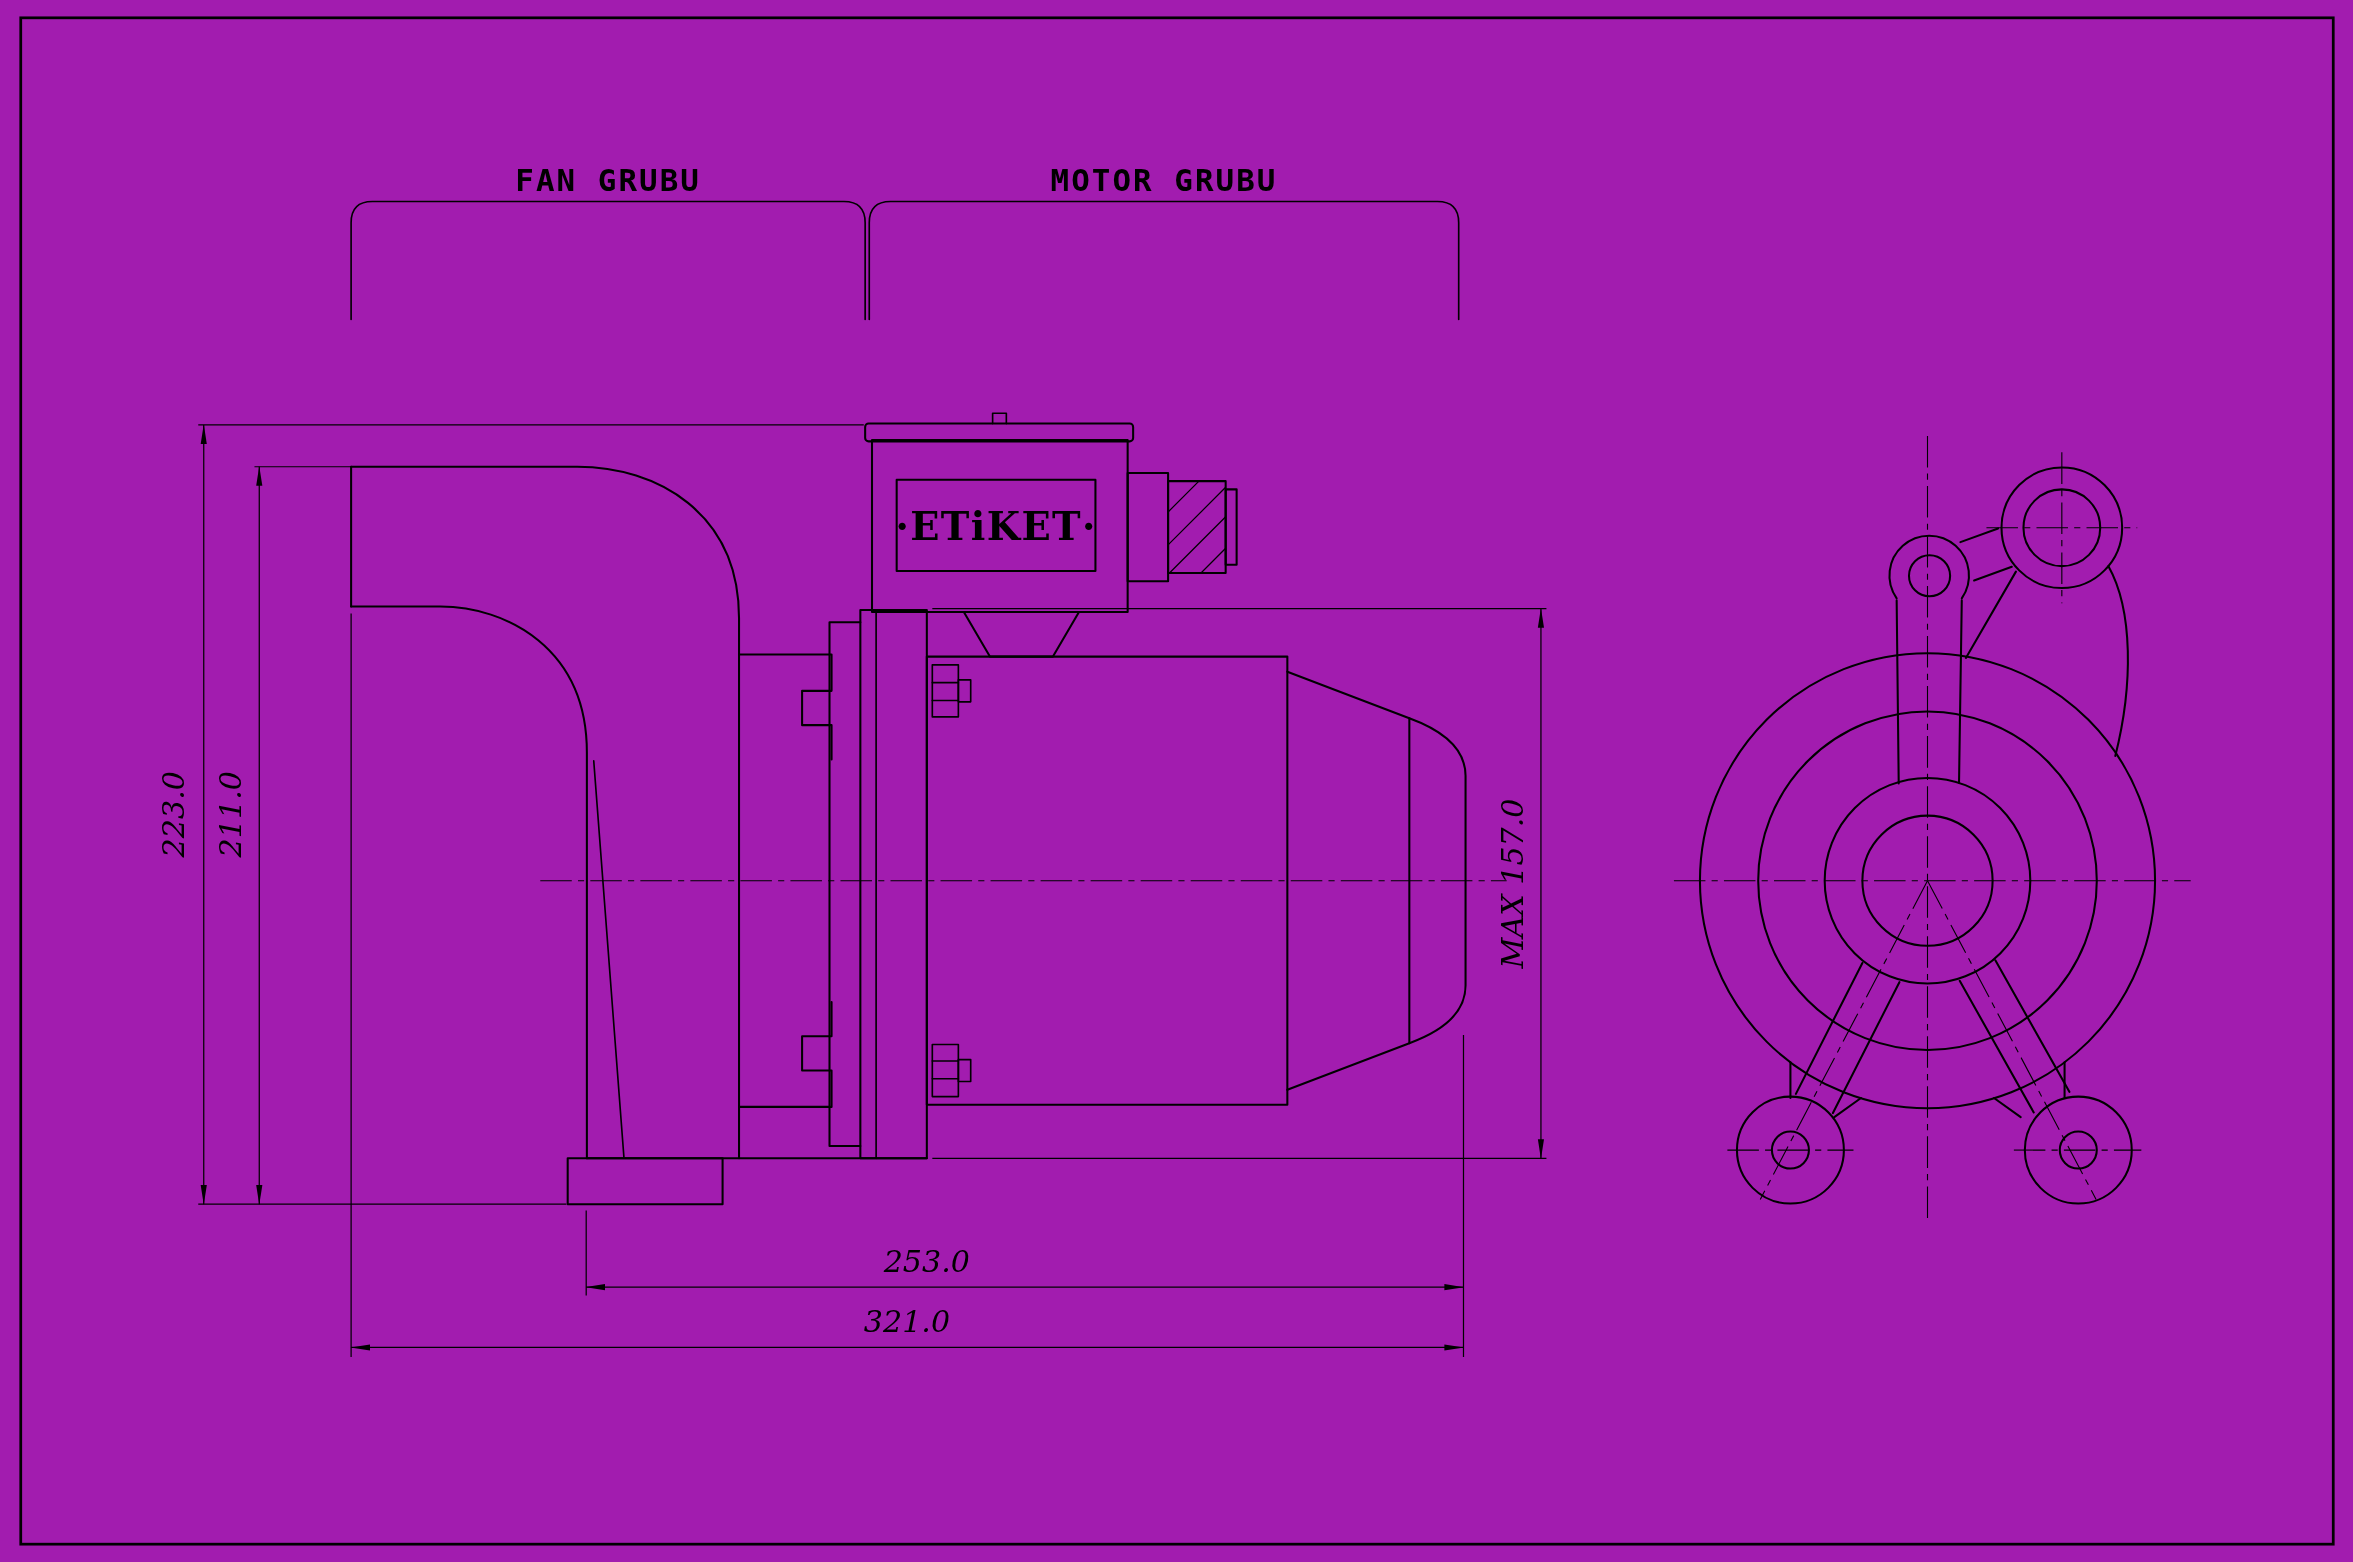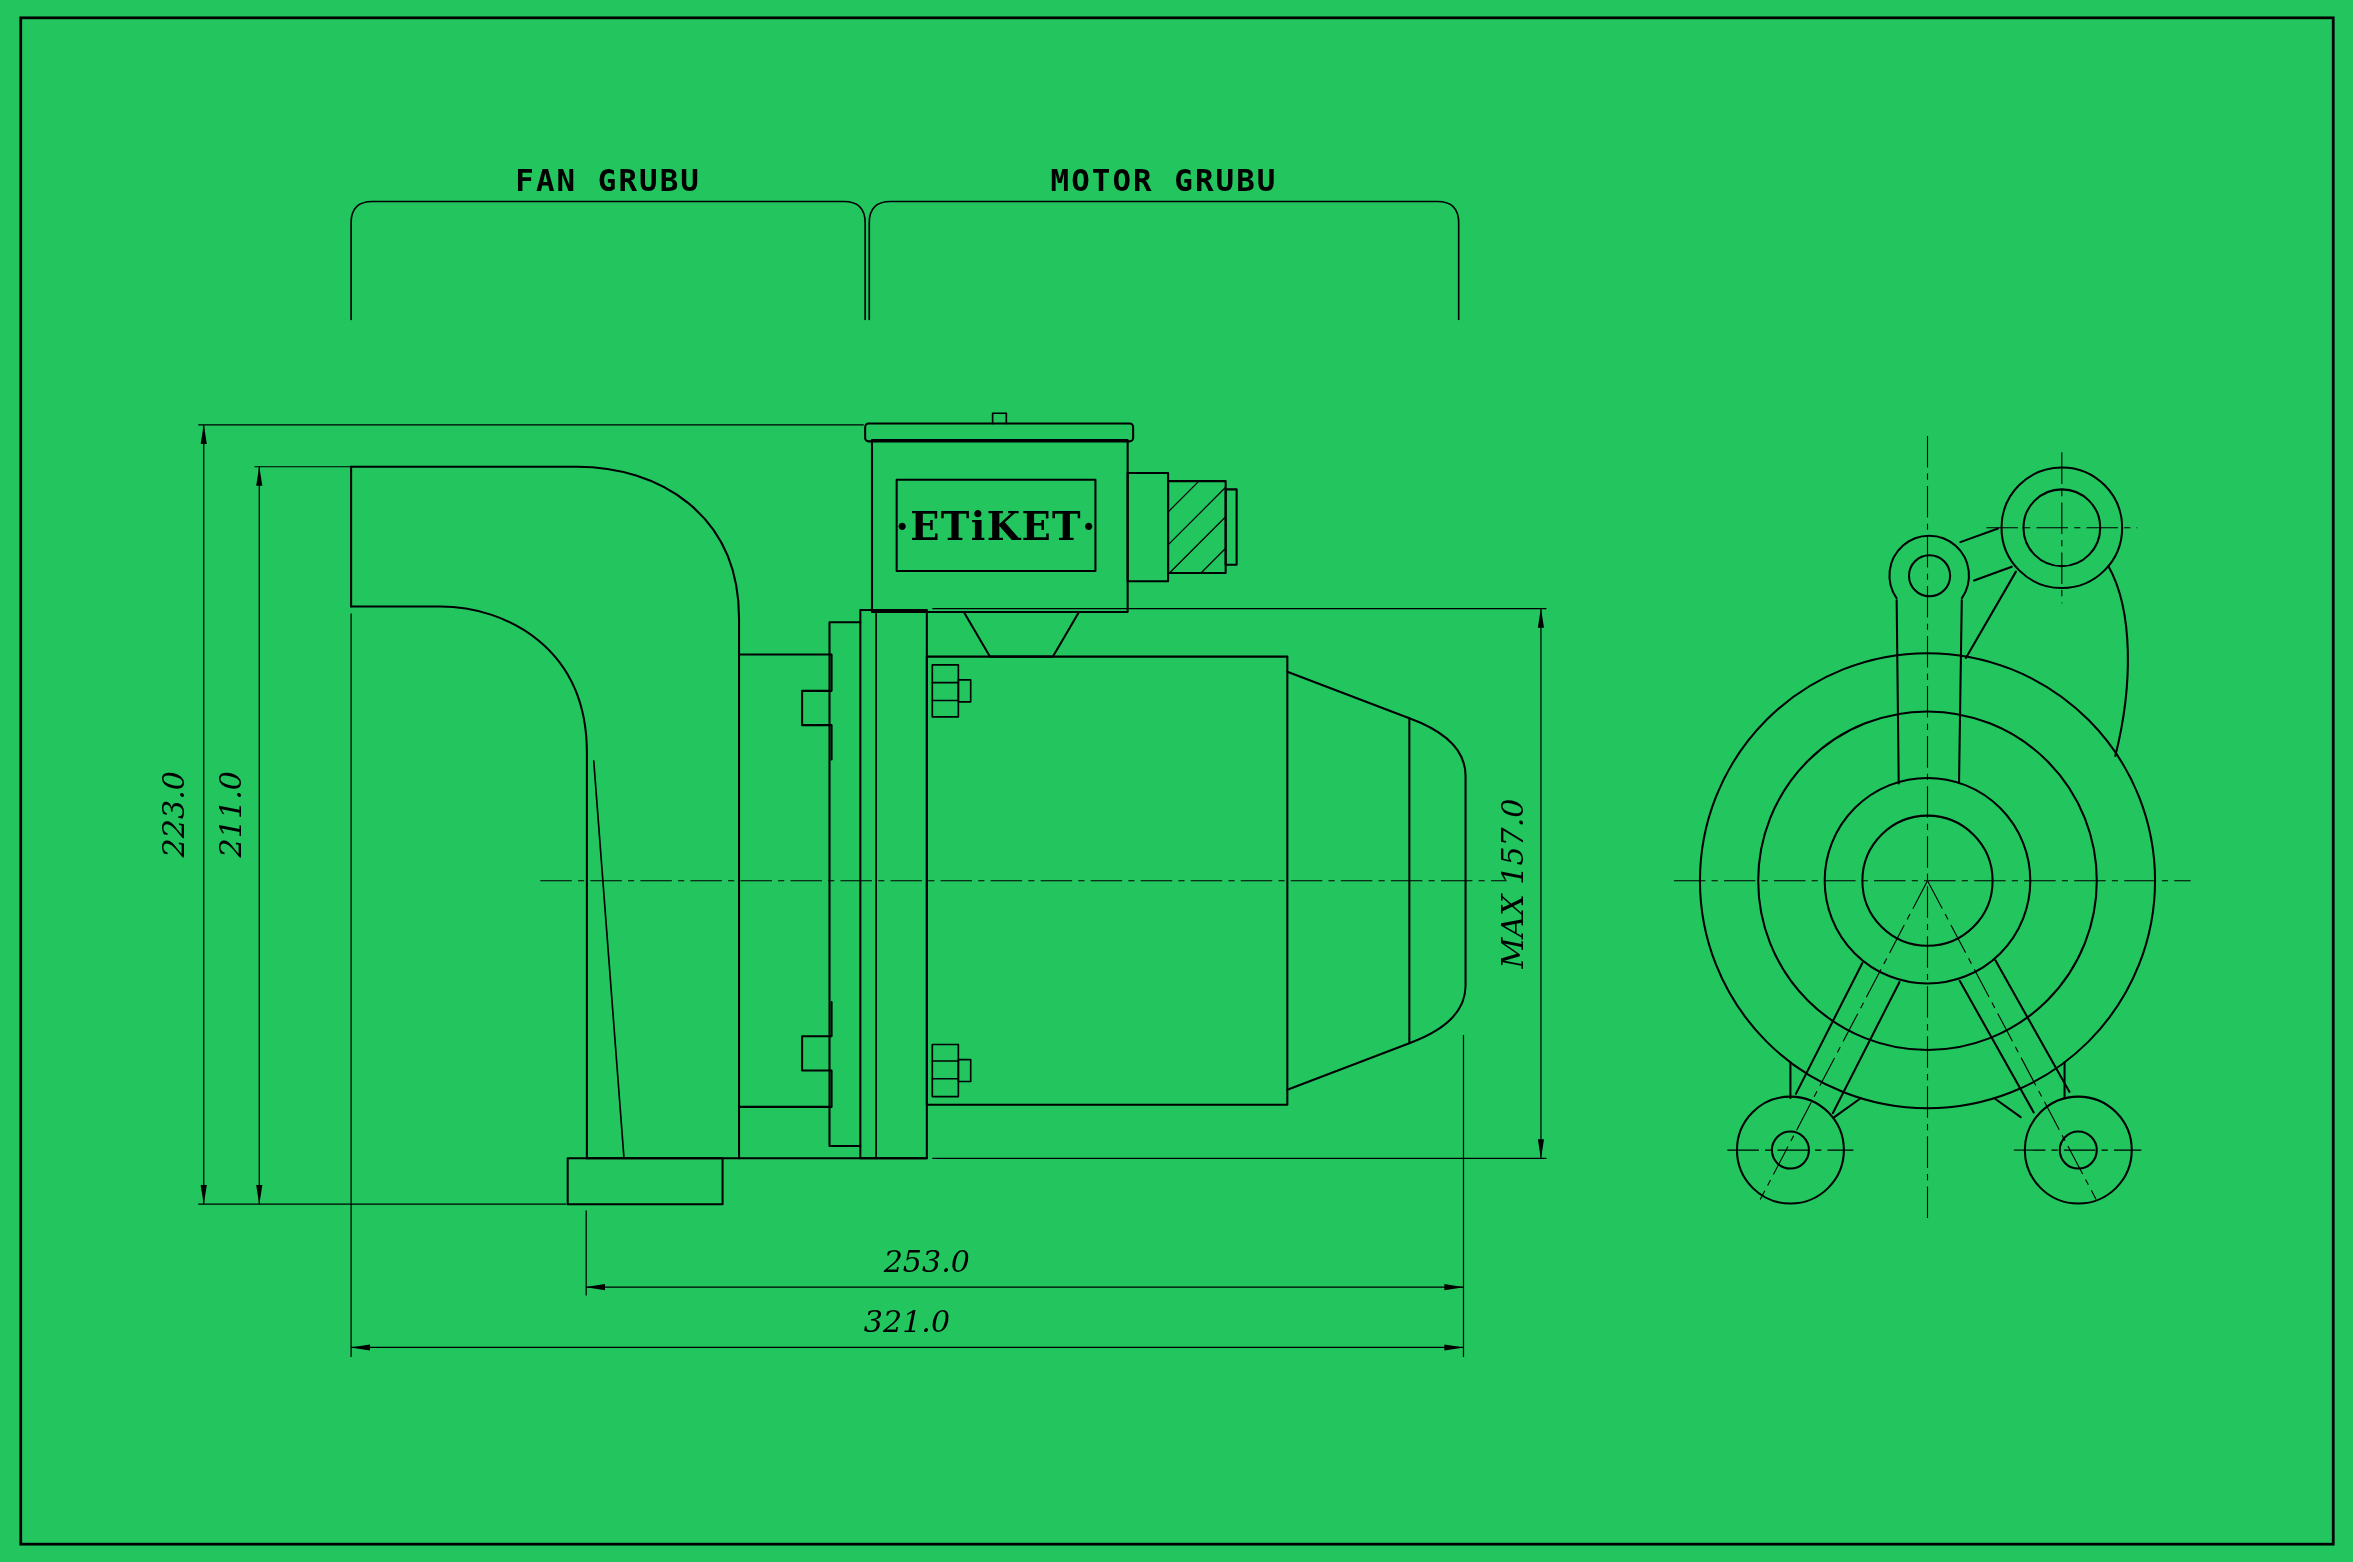--- a/index.html
+++ b/index.html
@@ -1,19 +1,19 @@
 <!DOCTYPE html>
 <html style="font-size:11px"><head>
 <meta charset="utf-8">
 <style>
   html,body{margin:0;padding:0;background:#e8e8e8;}
   .sheet{
     position:relative;
     width:2354px;height:1562px;
-    background:#22c55e;
+    background:#a21caf;
     font-family:"DejaVu Serif", serif;
     overflow:hidden;
   }
   svg{display:block;}
   
   .ln{stroke:#000;stroke-width:3;fill:none;stroke-linejoin:round;stroke-linecap:round;}
   .ln2{stroke:#000;stroke-width:2.4;fill:none;stroke-linejoin:round;stroke-linecap:round;}
   .tn{stroke:#000;stroke-width:1.8;fill:none;stroke-linecap:butt;}
   .cl{stroke:#000;stroke-width:1.6;fill:none;stroke-dasharray:46 9 9 9;}
   .frame{stroke:#000;stroke-width:4;fill:none;}

